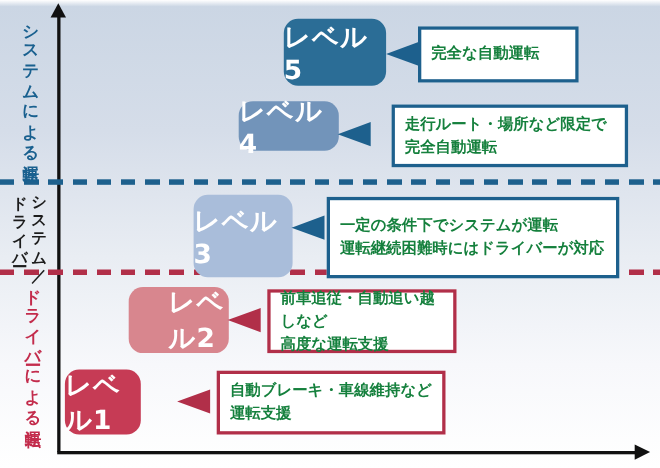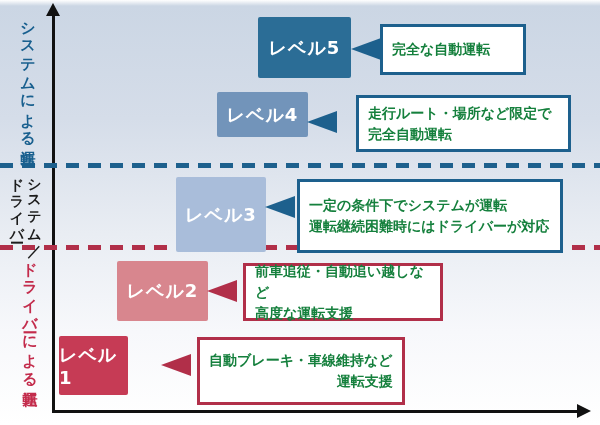--- a/index.html
+++ b/index.html
@@ -25,37 +25,37 @@
   .dash-red  { top:245px; background:repeating-linear-gradient(90deg,#b12f49 0 13px,transparent 13px 22px); }
 
   
   .vlabel { position:absolute; writing-mode:vertical-rl; text-orientation:mixed;
     font-weight:bold; letter-spacing:1px; white-space:pre; }
   .vlabel-system { left:19px; top:12px;  font-size:15px; line-height:1.2; }
   .vlabel-mixed  { left:8px;  top:169px; font-size:14px; line-height:1.25; letter-spacing:0.5px; }
   .vlabel-driver { left:21px; top:252px; font-size:15px; line-height:1.2; }
 
   
-  .lv { position:absolute; border-radius:2px; color:#fff; font-weight:bold; font-size:18px;
+  .lv { position:absolute; border-radius:13px; color:#fff; font-weight:bold; font-size:24px;
     display:flex; align-items:center; justify-content:center; letter-spacing:1px; }
   .lv5 { left:258px; top:17px;  width:93px; height:61px; }
   .lv4 { left:217px; top:92px;  width:91px; height:45px; }
   .lv3 { left:176px; top:177px; width:90px; height:75px; }
-  .lv2 { left:117px; top:261px; width:91px; height:60px; }
+  .lv2 { left:117px; top:261px; width:91px; height:60px;padding-left:36px; }
   .lv1 { left:59px;  top:336px; width:69px; height:59px; }
 
   
   .co { position:absolute; background:#fff; border:3px solid #1d608d;
     display:flex; align-items:center; padding:4px 9px;
     font-weight:bold; font-size:14px; color:#15803d; line-height:1.5; white-space:pre-line; }
   .co5 { left:380px; top:24px;  width:146px; height:51px; }
   .co4 { left:356px; top:95px;  width:215px; height:57px; }
   .co3 { left:297px; top:179px; width:266px; height:74px; }
-  .co2 { left:243px; top:263px; width:200px; height:58px; }
-  .co1 { left:197px; top:337px; width:208px; height:68px;text-align:right; }
+  .co2 { left:243px; top:263px; width:172px; height:58px; }
+  .co1 { left:197px; top:337px; width:208px; height:58px; }
 
   
   .ptr { position:absolute; width:0; height:0;
     border-top:11px solid transparent; border-bottom:11px solid transparent;
     border-right:30px solid #1d608d; }
   .p5 { left:351px; top:38px;  }
   .p4 { left:307px; top:111px; }
   .p3 { left:265px; top:196px; }
   .p2 { left:207px; top:280px; }
   .p1 { left:161px; top:354px; }

